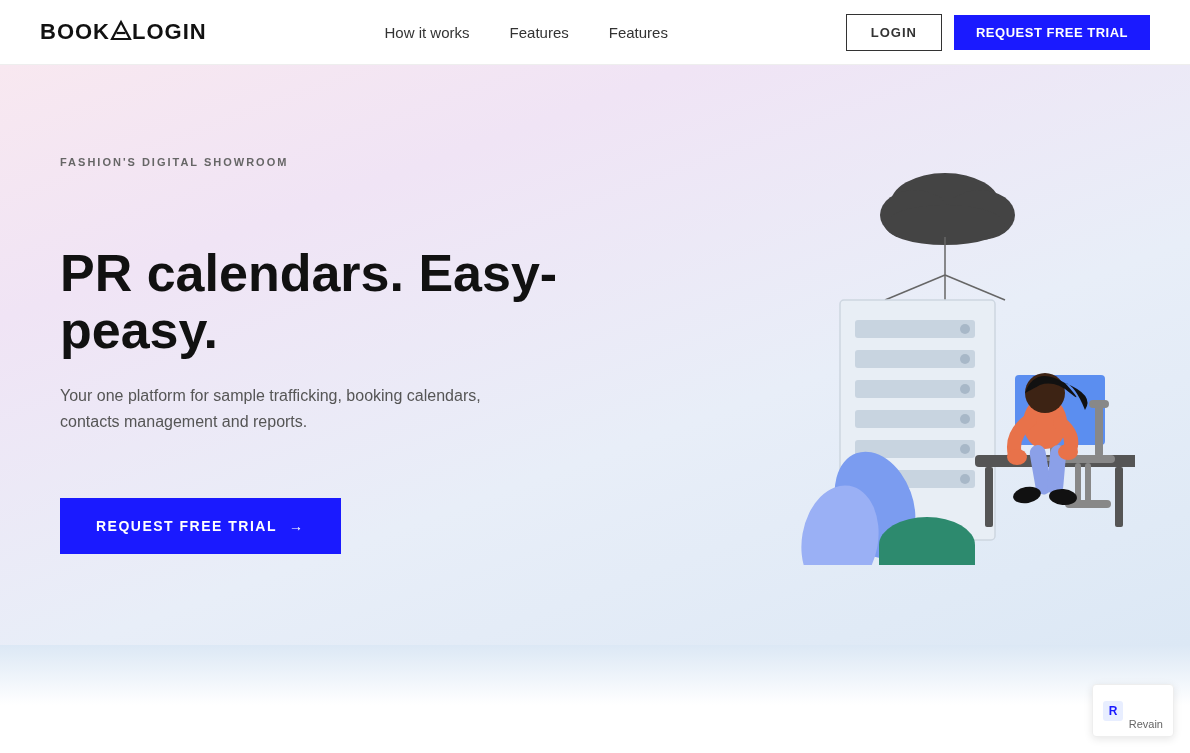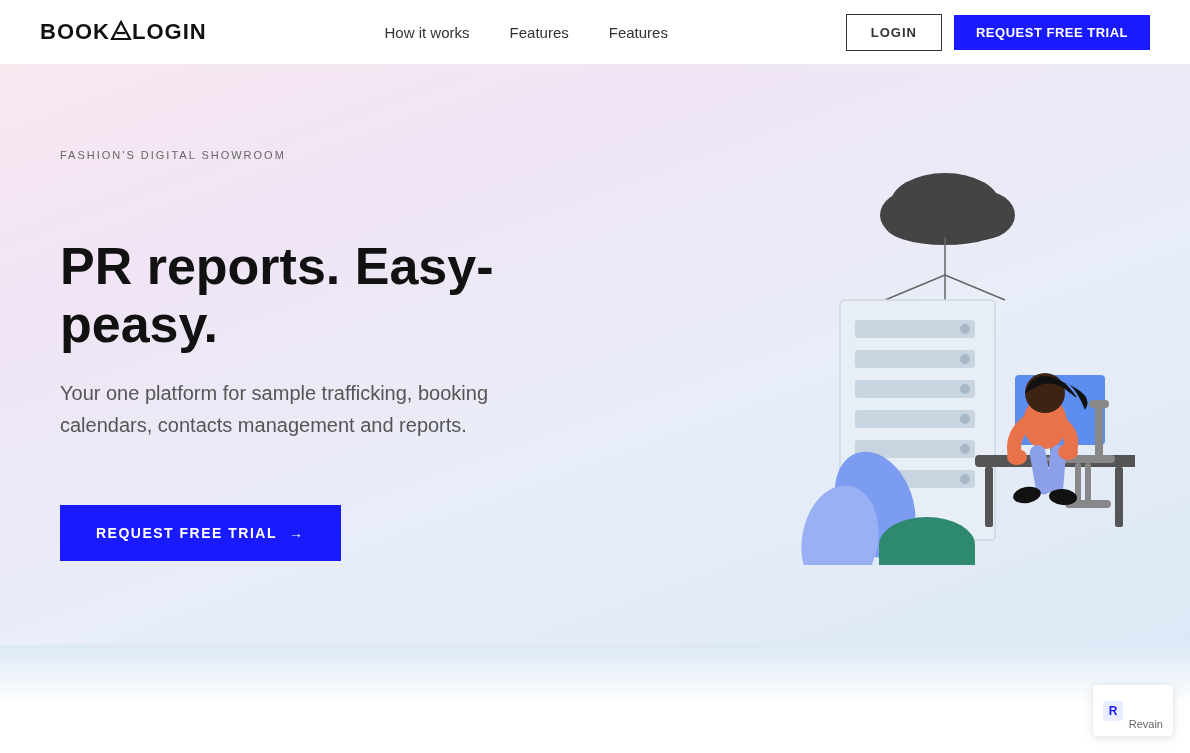--- a/index.html
+++ b/index.html
@@ -33,27 +33,27 @@
     
     .hero {
       background: linear-gradient(160deg, #f8e8f0 0%, #f0e4f5 25%, #e8eef8 60%, #dce8f5 100%);
       min-height: 580px; position: relative; overflow: hidden;
       display: flex; align-items: stretch;
     }
     .hero-content {
       flex: 1; padding: 80px 0 80px 60px; max-width: 600px; display: flex; flex-direction: column; justify-content: center;
     }
     .hero-eyebrow {
-      font-size: 11px; letter-spacing: 2px; font-weight: 400; color: #666; text-transform: uppercase; margin-bottom: 20px;
+      font-size: 11px; letter-spacing: 2px; font-weight: 700; color: #666; text-transform: uppercase; margin-bottom: 20px;
     }
     .hero-title {
       font-size: 52px; font-weight: 800; line-height: 1.1; color: #111; margin-bottom: 24px;
     }
     .hero-subtitle {
-      font-size: 20px; color: #555; line-height: 1.6; margin-bottom: 64px; max-width: 450px;
+      font-size: 16px; color: #555; line-height: 1.6; margin-bottom: 64px; max-width: 450px;
     }
     .btn-trial-hero {
       display: inline-flex; align-items: center; gap: 12px;
       padding: 20px 36px; background: #1a1aff; color: #fff; border: none;
       font-size: 14px; font-weight: 800; letter-spacing: 1.5px; cursor: pointer; width: fit-content;
     }
     .hero-illustration {
       flex: 1; position: relative; display: flex; align-items: center; justify-content: center; min-width: 500px;
     }
 
@@ -98,21 +98,21 @@
     <button class="btn-login">LOGIN</button>
     <button class="btn-trial-nav">REQUEST FREE TRIAL</button>
   </div>
 </nav>
 
 <section class="hero">
   <div class="hero-content">
     <p class="hero-eyebrow">FASHION'S DIGITAL SHOWROOM</p>
     <h1 class="hero-title">
       <br>
-      <span>PR reports. Easy-peasy.</span>
+      <span>PR calendars. Easy-peasy.</span>
     </h1>
     <p class="hero-subtitle">Your one platform for sample trafficking, booking calendars, contacts management and reports.</p>
     <button class="btn-trial-hero">
       <span>REQUEST FREE TRIAL</span>
       <span>→</span>
     </button>
   </div>
 
   <div class="hero-illustration">
     <svg class="illustration-svg" viewBox="0 0 480 420" xmlns="http://www.w3.org/2000/svg">

